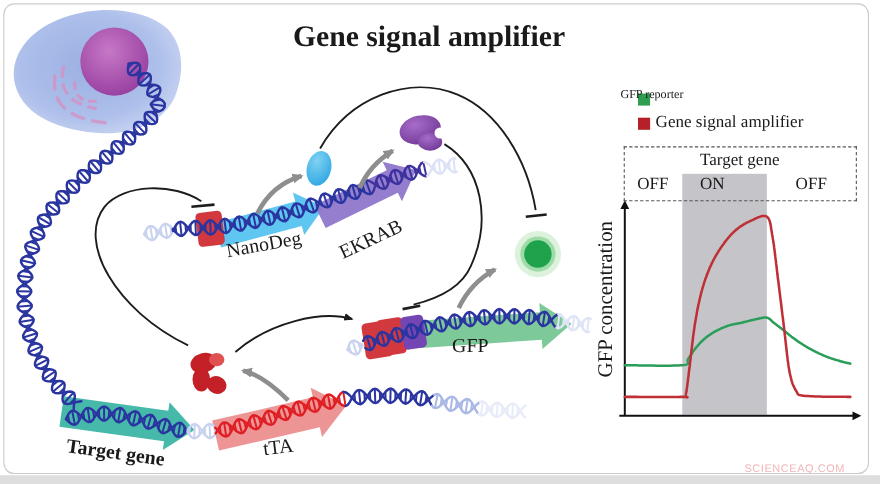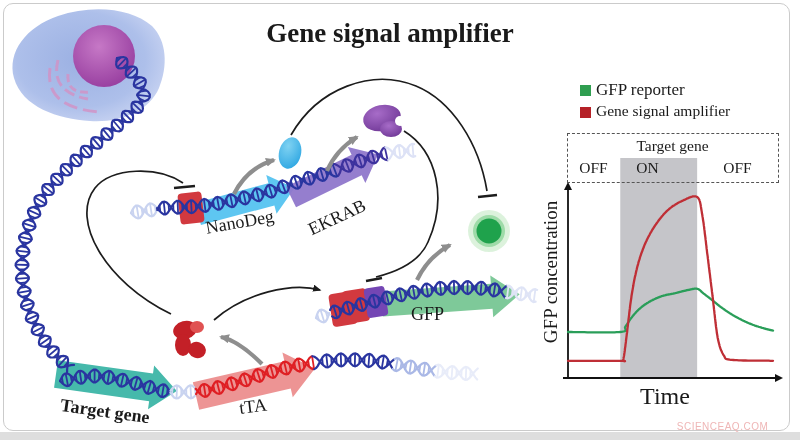--- a/index.html
+++ b/index.html
@@ -11,21 +11,21 @@
   #art{position:absolute;left:0;top:0;}
   .txt{position:absolute;color:#1a1a1a;white-space:nowrap;z-index:5;}
   #title{left:240px;top:18px;width:300px;text-align:center;font-size:27px;font-weight:bold;}
   #lbl-nanodeg{left:204px;top:218px;font-size:18px;transform:rotate(-10deg);transform-origin:left top;}
   #lbl-ekrab{left:305px;top:221px;font-size:18px;transform:rotate(-25deg);transform-origin:left top;}
   #lbl-gfp{left:411px;top:304px;font-size:18px;}
   #lbl-tta{left:238px;top:398px;font-size:18px;transform:rotate(-7deg);transform-origin:left top;}
   #lbl-target{left:62px;top:395px;font-size:18px;font-weight:bold;transform:rotate(8deg);transform-origin:left top;}
   .legend-swatch{position:absolute;width:11px;height:11px;z-index:5;}
   #sw0{left:580px;top:85px;}  #sw1{left:580px;top:107px;}
-  #lg0{left:596px;top:80px;font-size:17px;}
+  #lg0{left:564px;top:80px;font-size:11px;}
   #lg1{left:596px;top:102px;font-size:15.5px;}
   #dashedbox{position:absolute;left:567px;top:133px;width:210px;height:48px;border:1px dashed #555;z-index:2;}
   #boxtitle{left:567px;top:137px;width:211px;text-align:center;font-size:15.5px;}
   #st-off1{left:567px;top:159px;width:53px;text-align:center;font-size:15.5px;}
   #st-on{left:620px;top:159px;width:55px;text-align:center;font-size:15.5px;}
   #st-off2{left:697px;top:159px;width:81px;text-align:center;font-size:15.5px;}
   #ylabel{left:551px;top:272px;font-size:19px;transform:translate(-50%,-50%) rotate(-90deg);}
   #xlabel{left:620px;top:383px;width:90px;text-align:center;font-size:24px;}
   #watermark{left:660px;top:421px;width:125px;text-align:center;font-size:10px;
              font-family:"Liberation Sans",sans-serif;color:#efb6b6;letter-spacing:.5px;}
@@ -466,15 +466,14 @@
   <div class="legend-swatch" id="sw1" style="background: rgb(181, 33, 39);"></div>
   <div class="txt" id="lg1">Gene signal amplifier</div>
 
   <div id="dashedbox"></div>
   <div class="txt" id="boxtitle">Target gene</div>
   <div class="txt" id="st-off1">OFF</div>
   <div class="txt" id="st-on">ON</div>
   <div class="txt" id="st-off2">OFF</div>
 
   <div class="txt" id="ylabel">GFP concentration</div>
-  <div class="txt" id="xlabel">Time</div>
   <div class="txt" id="watermark">SCIENCEAQ.COM</div>
 </div>
 
 </body></html>

